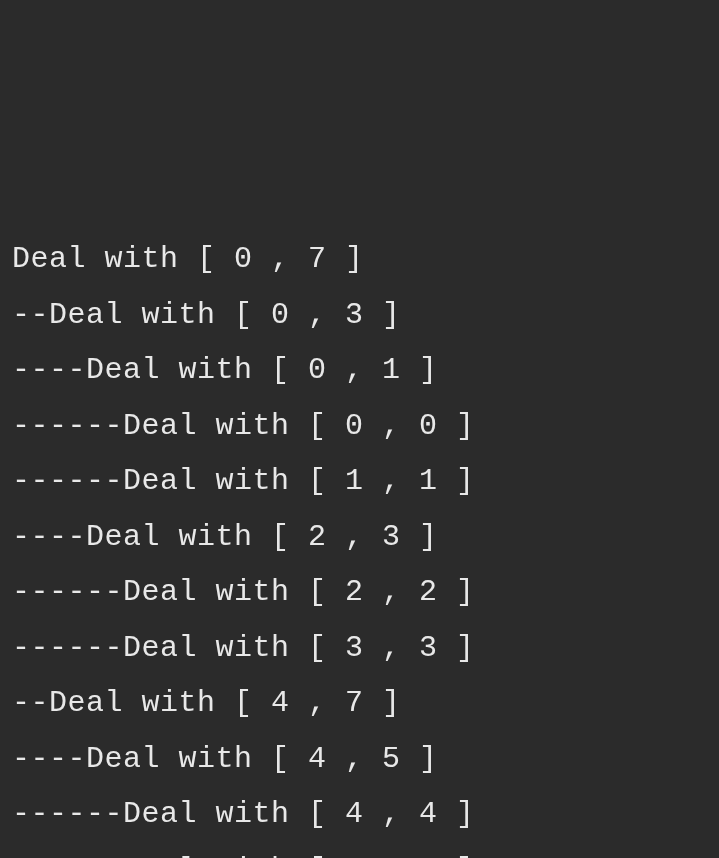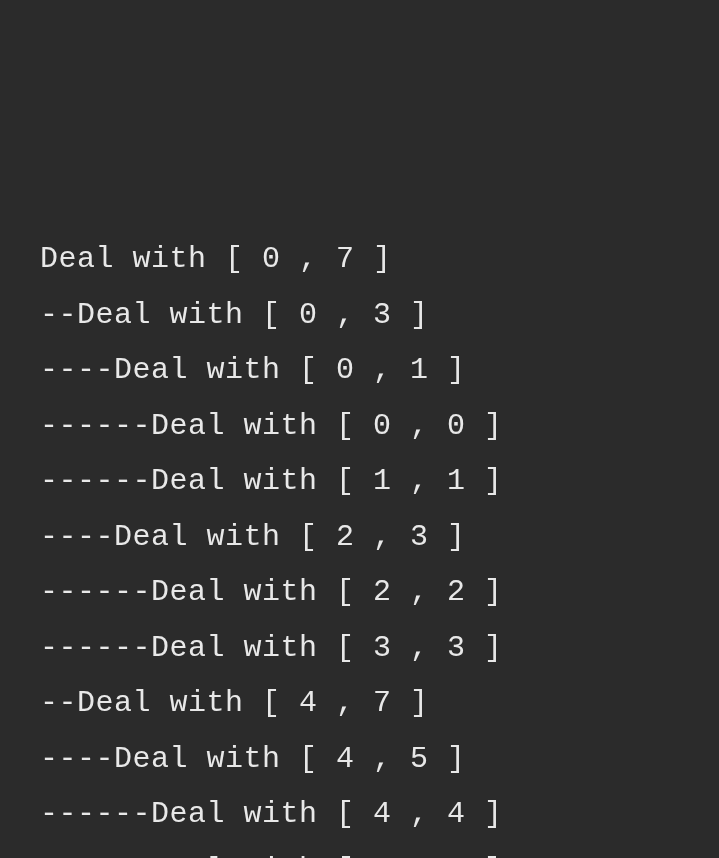--- a/index.html
+++ b/index.html
@@ -14,21 +14,20 @@
       padding: 10px 12px;
       font-family: 'Consolas', 'Courier New', monospace;
       font-size: 30px;
       color: #e8e8e8;
       line-height: 1.85;
       letter-spacing: 0.5px;
       white-space: pre;
     }
     .line {
       display: block;
-      margin-left: 28px;
     }
   </style>
 </head>
 <body>
 
 
 
 <div><span class="line">Deal with [ 0 , 7 ]</span><span class="line">--Deal with [ 0 , 3 ]</span><span class="line">----Deal with [ 0 , 1 ]</span><span class="line">------Deal with [ 0 , 0 ]</span><span class="line">------Deal with [ 1 , 1 ]</span><span class="line">----Deal with [ 2 , 3 ]</span><span class="line">------Deal with [ 2 , 2 ]</span><span class="line">------Deal with [ 3 , 3 ]</span><span class="line">--Deal with [ 4 , 7 ]</span><span class="line">----Deal with [ 4 , 5 ]</span><span class="line">------Deal with [ 4 , 4 ]</span><span class="line">------Deal with [ 5 , 5 ]</span></div>
 
 

